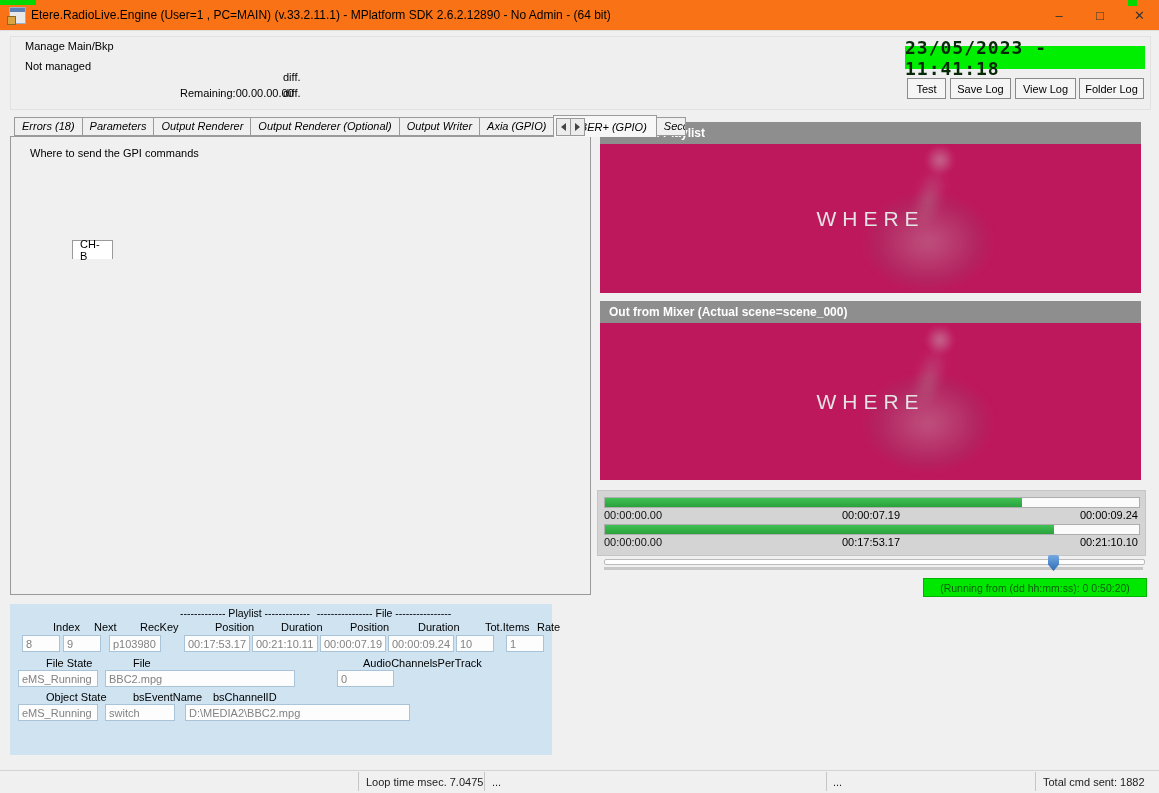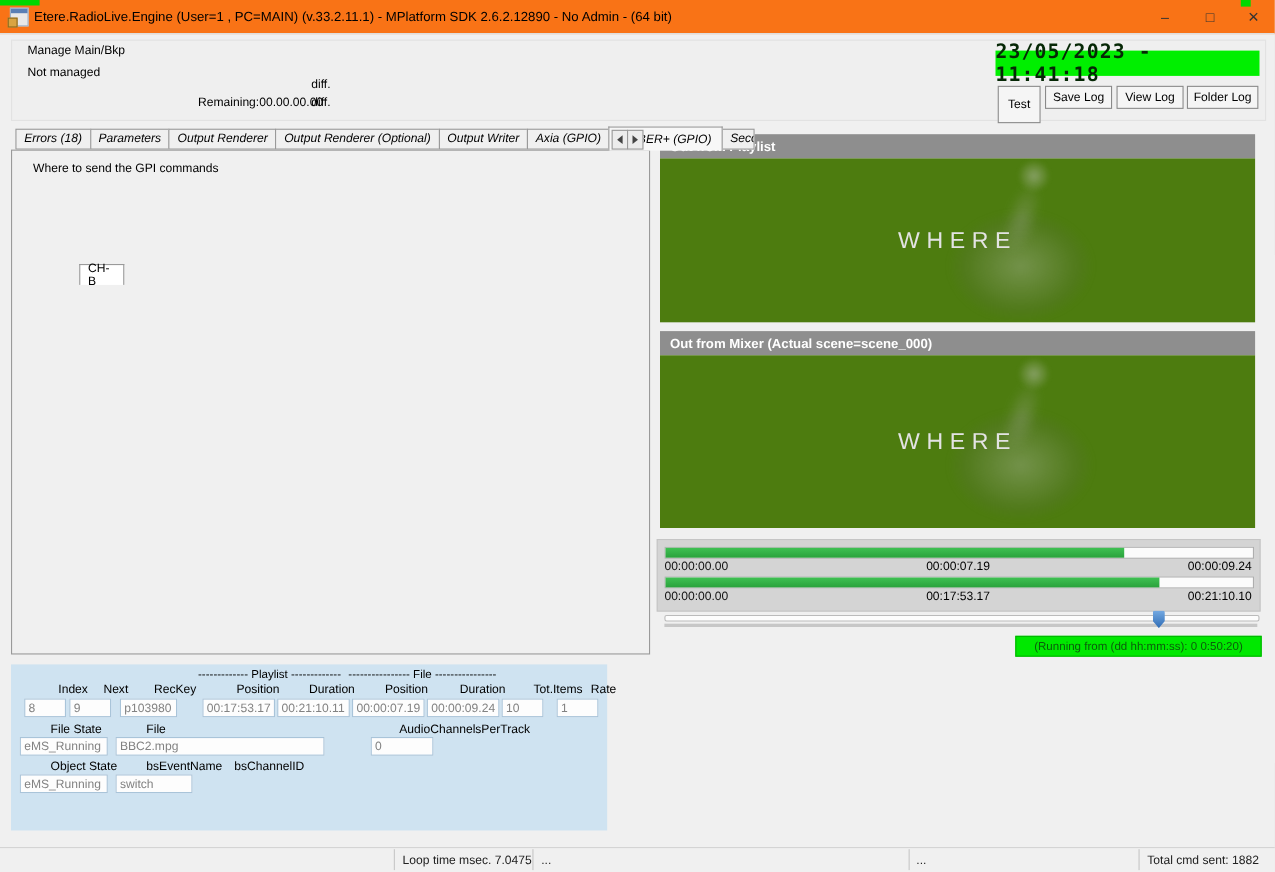--- a/index.html
+++ b/index.html
@@ -57,21 +57,21 @@
   .logbox{position:absolute;left:33px;top:438px;width:533px;height:108px;background:#fff;border:1px solid #7a7a7a;overflow:hidden;}
   .loglines{position:absolute;left:3px;top:2px;right:17px;bottom:2px;overflow:hidden;}
   .logline{font-family:"DejaVu Sans Mono",monospace;font-size:9px;line-height:11.7px;white-space:pre;color:#101010;}
   .vscroll{position:absolute;right:0;top:0;width:16px;height:106px;background:#f1f1f1;border-left:1px solid #d0d0d0;}
   .vsbtn{position:absolute;left:0;width:16px;height:15px;background:#e6e6e6;border:1px solid #b5b5b5;box-sizing:border-box;
          display:flex;align-items:center;justify-content:center;}
   .vsthumb{position:absolute;left:1px;width:13px;height:22px;background:#cdcdcd;border:1px solid #a8a8a8;}
   
   .monhdr{position:absolute;left:600px;width:541px;height:22px;background:#8e8e8e;display:flex;align-items:center;}
   .monhdr .mtitle{position:absolute;left:9px;color:#fff;font-weight:bold;font-size:12px;white-space:nowrap;}
-  .monbody{position:absolute;left:600px;width:541px;background:#4d7c0f;overflow:hidden;}
+  .monbody{position:absolute;left:600px;width:541px;background:#be185d;overflow:hidden;}
   .where{position:absolute;left:0;right:0;top:0;bottom:0;display:flex;align-items:center;justify-content:center;
          color:#e3e3e3;font-size:21px;letter-spacing:6px;font-family:"Liberation Sans",sans-serif;}
   .blob-body{position:absolute;left:45%;top:22%;width:170px;height:130px;filter:blur(3px);
         background:radial-gradient(closest-side,rgba(190,190,190,.34),rgba(110,110,110,.13) 60%,transparent 78%);}
   .blob-arm{position:absolute;left:57%;top:5%;width:42px;height:95px;transform:rotate(18deg);filter:blur(3px);
         background:radial-gradient(closest-side,rgba(175,175,175,.30),transparent 72%);}
   .blob-fist{position:absolute;left:60%;top:1%;width:30px;height:30px;filter:blur(2px);
         background:radial-gradient(circle,rgba(205,205,205,.45),transparent 70%);}
   
   .progstrip{position:absolute;left:597px;top:490px;width:547px;height:64px;background:#d4d4d4;border:1px solid #c5c5c5;}
@@ -114,21 +114,21 @@
   <div class="greenstrip" style="left:0;top:0;width:36px;height:5px;"></div>
   <div class="greenstrip" style="left:1128px;top:0;width:9px;height:6px;"></div>
 
   <div class="hdrpanel"></div>
   <span class="lbl" style="left:25px;top:40px;">Manage Main/Bkp</span>
   <span class="lbl" style="left:25px;top:60px;">Not managed</span>
   <span class="lbl" style="left:283px;top:71px;">diff.</span>
   <span class="lbl" style="left:180px;top:87px;">Remaining:00.00.00.00</span>
   <span class="lbl" style="left:283px;top:87px;">diff.</span>
   <div class="clock">23/05/2023 - 11:41:18</div>
-  <div class="btn" style="left:907px;top:78px;width:39px;height:34px;">Test</div>
+  <div class="btn" style="left:907px;top:78px;width:39px;height:21px;">Test</div>
   <div class="btn" style="left:950px;top:78px;width:61px;height:21px;">Save Log</div>
   <div class="btn" style="left:1015px;top:78px;width:61px;height:21px;">View Log</div>
   <div class="btn" style="left:1079px;top:78px;width:65px;height:21px;">Folder Log</div>
 
   <div class="tabstrip">
     <div class="tab">Errors (18)</div>
     <div class="tab">Parameters</div>
     <div class="tab">Output Renderer</div>
     <div class="tab">Output Renderer (Optional)</div>
     <div class="tab">Output Writer</div>
@@ -294,20 +294,21 @@
   <span class="ilabel" style="left:335px;top:657px;">AudioChannelsPerTrack</span>
   <div class="iinput" style="left:18px;top:670px;width:80px;">eMS_Running</div>
   <div class="iinput" style="left:105px;top:670px;width:190px;">BBC2.mpg</div>
   <div class="iinput" style="left:337px;top:670px;width:57px;">0</div>
 
   <span class="ilabel" style="left:18px;top:691px;">Object State</span>
   <span class="ilabel" style="left:105px;top:691px;">bsEventName</span>
   <span class="ilabel" style="left:185px;top:691px;">bsChannelID</span>
   <div class="iinput" style="left:18px;top:704px;width:80px;">eMS_Running</div>
   <div class="iinput" style="left:105px;top:704px;width:70px;">switch</div>
+  <div class="iinput" style="left:185px;top:704px;width:225px;">D:\MEDIA2\BBC2.mpg</div>
 
   <div class="statusbar"></div>
   <span class="sbdiv" style="left:358px;"></span>
   <span class="sbdiv" style="left:484px;"></span>
   <span class="sbdiv" style="left:826px;"></span>
   <span class="sbdiv" style="left:1035px;"></span>
   <span class="sbtext" style="left:366px;">Loop time msec. 7.0475</span>
   <span class="sbtext" style="left:492px;">...</span>
   <span class="sbtext" style="left:833px;">...</span>
   <span class="sbtext" style="left:1043px;">Total cmd sent: 1882</span>

